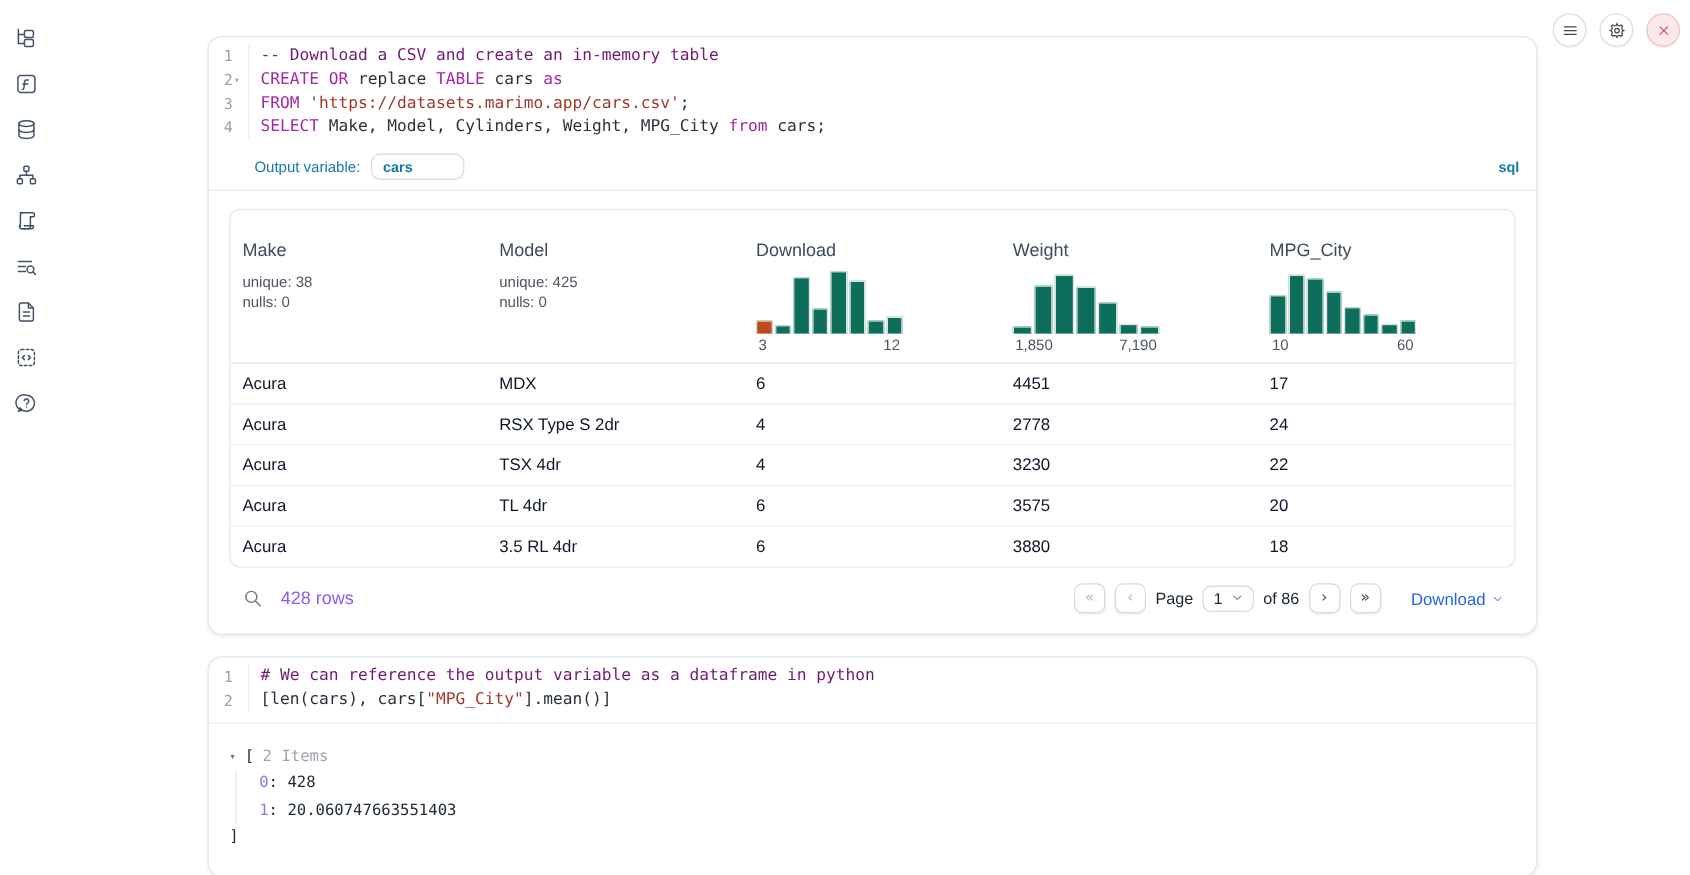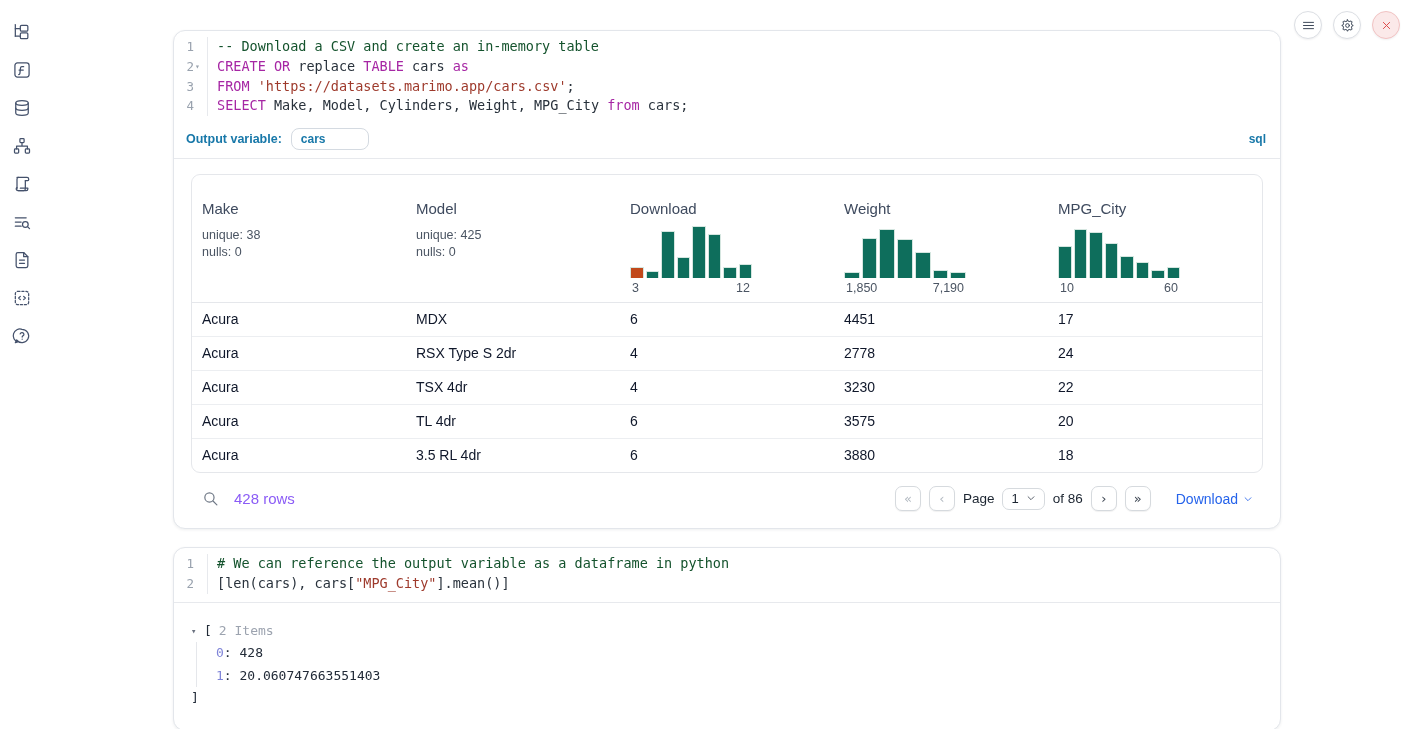--- a/index.html
+++ b/index.html
@@ -29,26 +29,26 @@
   .code { display:flex; padding:6px 0 8px; font-family:"DejaVu Sans Mono", monospace;
           font-size:13.5px; line-height:19.8px; cursor:text; }
   .gutter-col { flex:0 0 34px; border-right:1px solid #e7e9ed; color:#99a2ae; font-size:12.5px; }
   .gnum { display:flex; justify-content:flex-end; align-items:center; height:19.8px; padding-right:3px; }
   .gnum .num { text-align:right; }
   .gnum .fold { width:9px; font-size:8px; color:#9aa3ae; margin-left:1px; }
   .code-col { padding-left:9px; white-space:pre; }
   .code-line { height:19.8px; }
   .tok-plain   { color:#29323c; }
   .tok-keyword { color:#a626a4; }
-  .tok-comment { color:#14532d; }
+  .tok-comment { color:#701a75; }
   .tok-string  { color:#9e3a2c; }
 
   .outvar-row { display:flex; align-items:center; gap:9px; padding:4px 14px 8px 12px;
                 border-bottom:1px solid #e7e9ed; }
-  .outvar-label { color:#1878a9; font-weight:700; font-size:12.5px; }
+  .outvar-label { color:#1878a9; font-weight:400; font-size:12.5px;margin-left:26px; }
   .outvar-input { width:78px; border:1px solid #d4dae1; border-radius:8px; padding:3px 9px;
                   font-size:12px; font-weight:700; color:#1878a9; font-family:"Liberation Sans",sans-serif; outline:none; }
   .lang-badge { margin-left:auto; color:#1878a9; font-weight:700; font-size:12px; }
 
   .cell-output { padding:15px 17px 14px; }
 
   
   .datatable { border:1px solid #e5e7eb; border-radius:9px; overflow:hidden; }
   .t-header { display:grid; grid-template-columns:repeat(5,1fr); border-bottom:1px solid #e5e7eb;
               padding:11px 0 0; }

